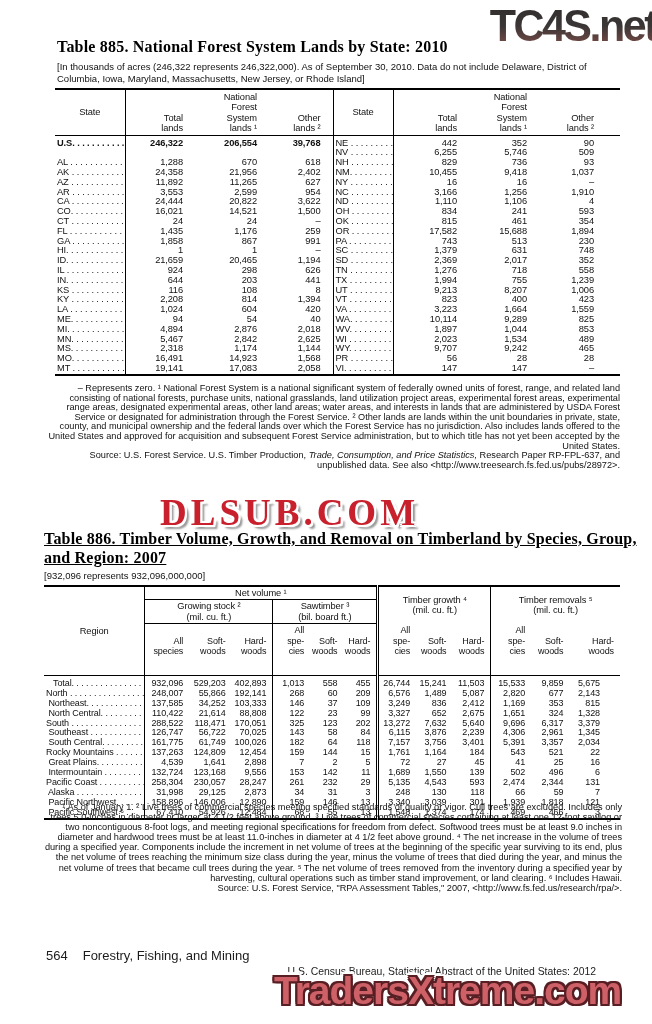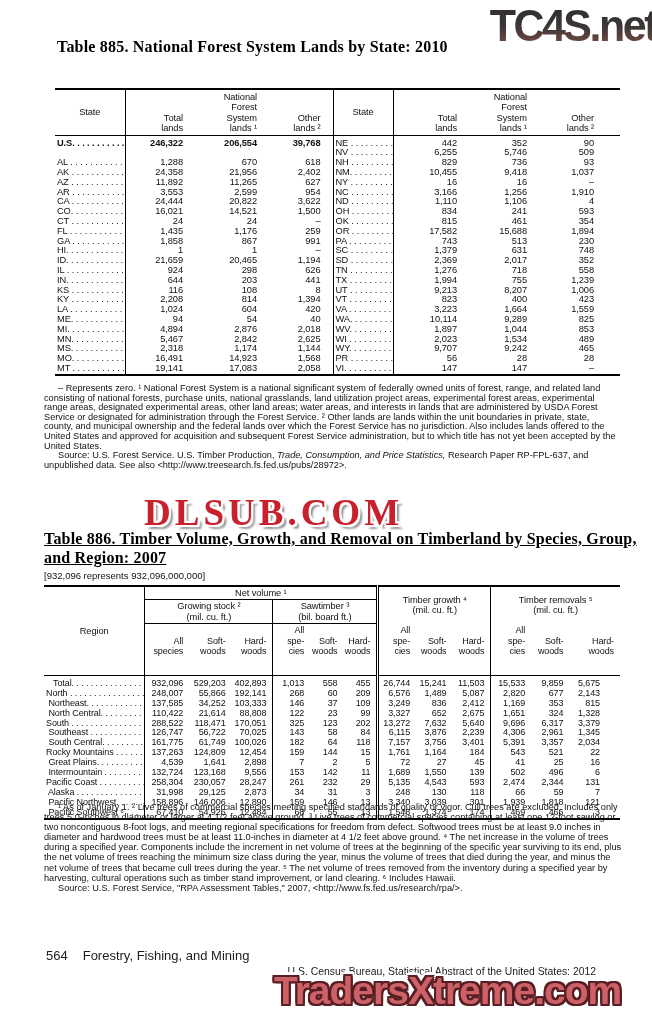--- a/index.html
+++ b/index.html
@@ -6,21 +6,21 @@
   .page{position:relative;width:652px;height:1024px;background:#fff;overflow:hidden;
         font-family:"Liberation Sans","DejaVu Sans",sans-serif;color:#111;}
 
   
   .wm-tc4s{position:absolute;top:0px;right:-4px;
     font-family:"Liberation Sans",sans-serif;font-weight:bold;font-size:43px;letter-spacing:-2.5px;
     color:#433c3b;
     background:linear-gradient(180deg,#2e2b2b 0%,#3c3737 52%,#8a514a 100%);
     -webkit-background-clip:text;background-clip:text;-webkit-text-fill-color:transparent;
     transform:scaleY(1.05);transform-origin:top right;}
-  .wm-dlsub{position:absolute;top:491px;left:144px;
+  .wm-dlsub{position:absolute;top:491px;left:160px;
     font-family:"Liberation Serif","DejaVu Serif",serif;font-weight:bold;font-size:37px;letter-spacing:4px;
     color:#c8202c;
     text-shadow:-2px -2px 0 #fff,2px -2px 0 #fff,-2px 2px 0 #fff,2px 2px 0 #fff,
                 -2px 0 0 #fff,2px 0 0 #fff,0 -2px 0 #fff,0 2px 0 #fff,
                 4px 4px 2px rgba(125,125,125,.8);}
   .wm-traders{position:absolute;top:969px;left:274px;
     font-family:"Liberation Sans",sans-serif;font-weight:bold;font-size:39px;letter-spacing:-1px;
     color:#cd6167;
     text-shadow:-2px -2px 0 #571e23,2px -2px 0 #571e23,-2px 2px 0 #571e23,2px 2px 0 #571e23,
                 0 -2px 0 #571e23,0 2px 0 #571e23,-2px 0 0 #571e23,2px 0 0 #571e23,
@@ -71,36 +71,37 @@
   #t886 td:nth-child(7){border-right:3px double #000;}
   #t886 td:nth-child(10){border-right:1px solid #000;}
   #t886 td:nth-child(13){padding-right:20px;}
   #t886 th:nth-child(13){padding-right:20px;}
   #t886 tbody tr:first-child td{padding-top:2.5px;font-weight:normal;}
 
   
   .footnote{position:absolute;font-size:9.2px;color:#111;}
   .t885-foot{left:44px;top:384px;width:576px;line-height:9.6px;}
   .t886-foot{left:44px;top:802px;width:578px;line-height:10.1px;}
-  .footnote p{margin:0;text-indent:14px;}
+  .footnote p{margin:0;text-indent:14px;text-align:right;}
   .footnote .it{font-style:italic;}
 
   
   .footer-left{position:absolute;left:46px;top:948px;font-size:13px;color:#1c1c1c;}
   .footer-left .sec{margin-left:15px;}
   .credit{position:absolute;right:56px;top:966px;font-size:10.4px;color:#1c1c1c;white-space:nowrap;}
 </style>
 </head>
 <body>
 
 <div class="page">
 
   <div class="wm-tc4s">TC4S.net</div>
 
   <div class="tbl-title t885-title">Table 885. National Forest System Lands by State: 2010</div>
+  <div class="tbl-note t885-note">[In thousands of acres (246,322 represents 246,322,000). As of September 30, 2010. Data do not include Delaware, District of Columbia, Iowa, Maryland, Massachusetts, New Jersey, or Rhode Island]</div>
 
   <table id="t885">
     <colgroup>
       <col style="width:70px">
         <col style="width:66px">
         <col style="width:74px">
         <col style="width:68px">
       <col style="width:60px">
         <col style="width:72px">
         <col style="width:70px">

